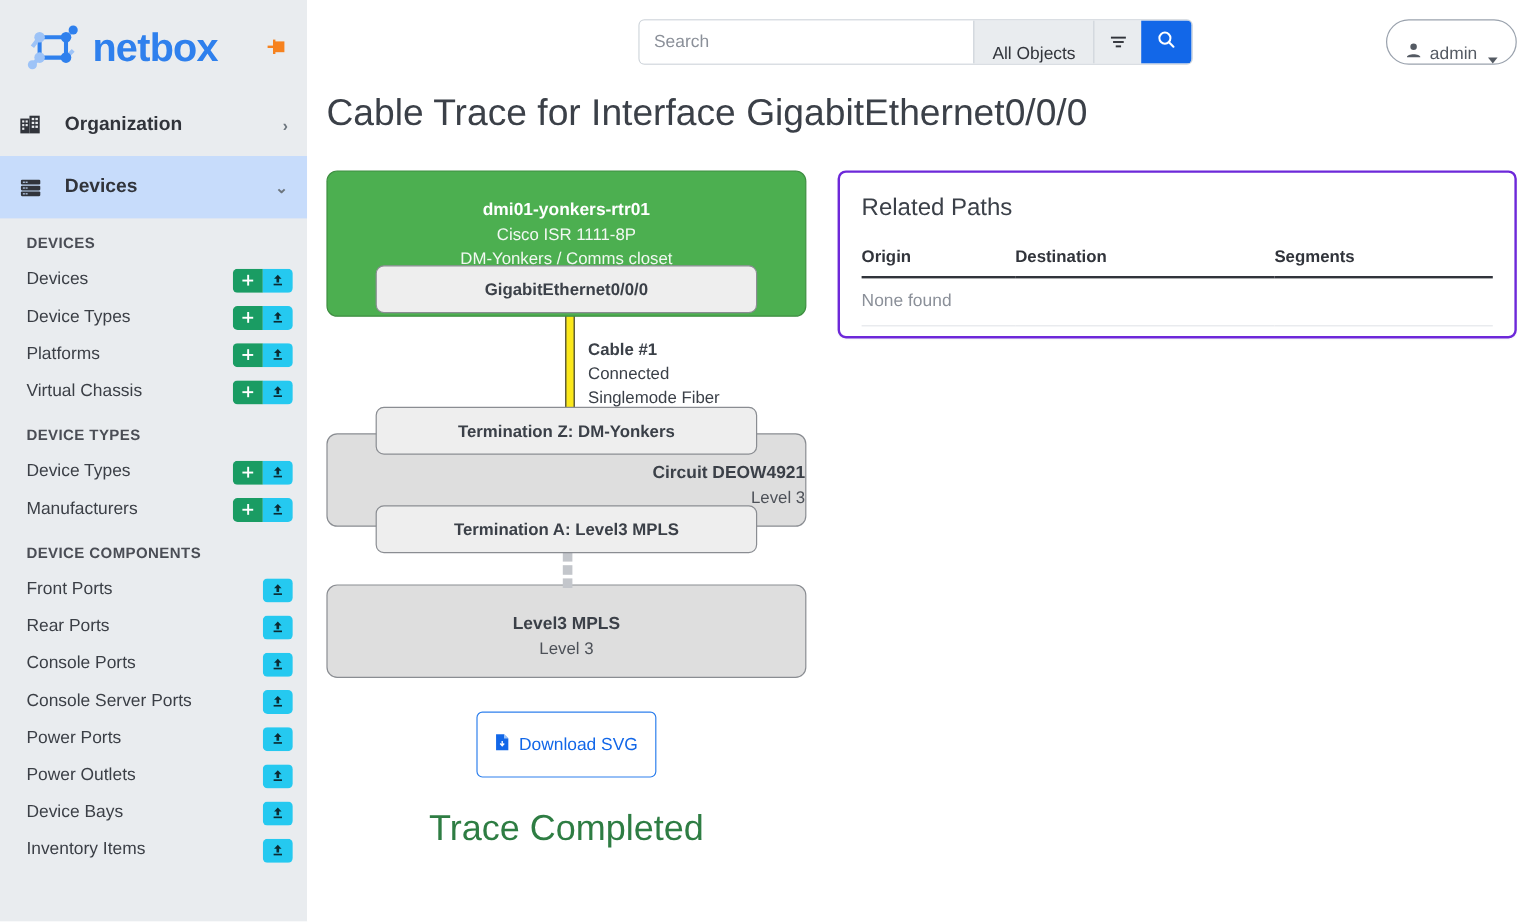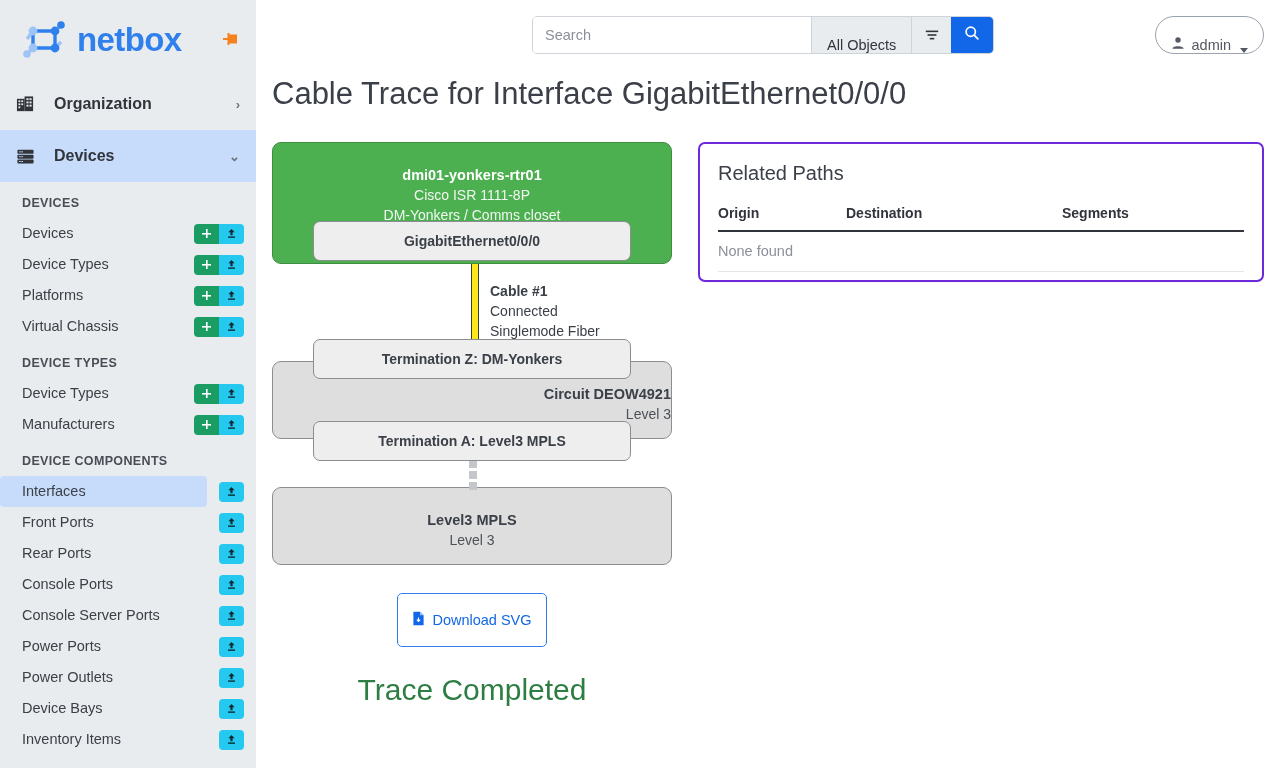--- a/index.html
+++ b/index.html
@@ -378,32 +378,20 @@
         <span class="b-imp">
           <svg viewBox="0 0 12 12">
               <path d="M6 1 L9.4 4.6 H7.2 V8 H4.8 V4.6 H2.6 Z" fill="#0b2b33"></path>
               <rect x="2.2" y="9.2" width="7.6" height="1.5" fill="#0b2b33"></rect>
             </svg>
         </span>
       </span>
     </div>
 
     <div class="sec-head">DEVICE COMPONENTS</div>
-    <div class="nav-item selected">
-      <span class="ni-hl"></span>
-      <span class="ni-label">Interfaces</span>
-      <span class="btn-grp">
-        <span class="b-imp">
-          <svg viewBox="0 0 12 12">
-              <path d="M6 1 L9.4 4.6 H7.2 V8 H4.8 V4.6 H2.6 Z" fill="#0b2b33"></path>
-              <rect x="2.2" y="9.2" width="7.6" height="1.5" fill="#0b2b33"></rect>
-            </svg>
-        </span>
-      </span>
-    </div>
     <div class="nav-item">
       <span class="ni-label">Front Ports</span>
       <span class="btn-grp">
         <span class="b-imp">
           <svg viewBox="0 0 12 12">
               <path d="M6 1 L9.4 4.6 H7.2 V8 H4.8 V4.6 H2.6 Z" fill="#0b2b33"></path>
               <rect x="2.2" y="9.2" width="7.6" height="1.5" fill="#0b2b33"></rect>
             </svg>
         </span>
       </span>

